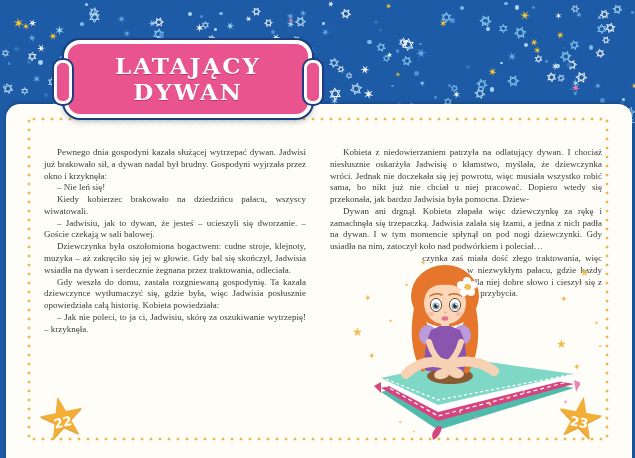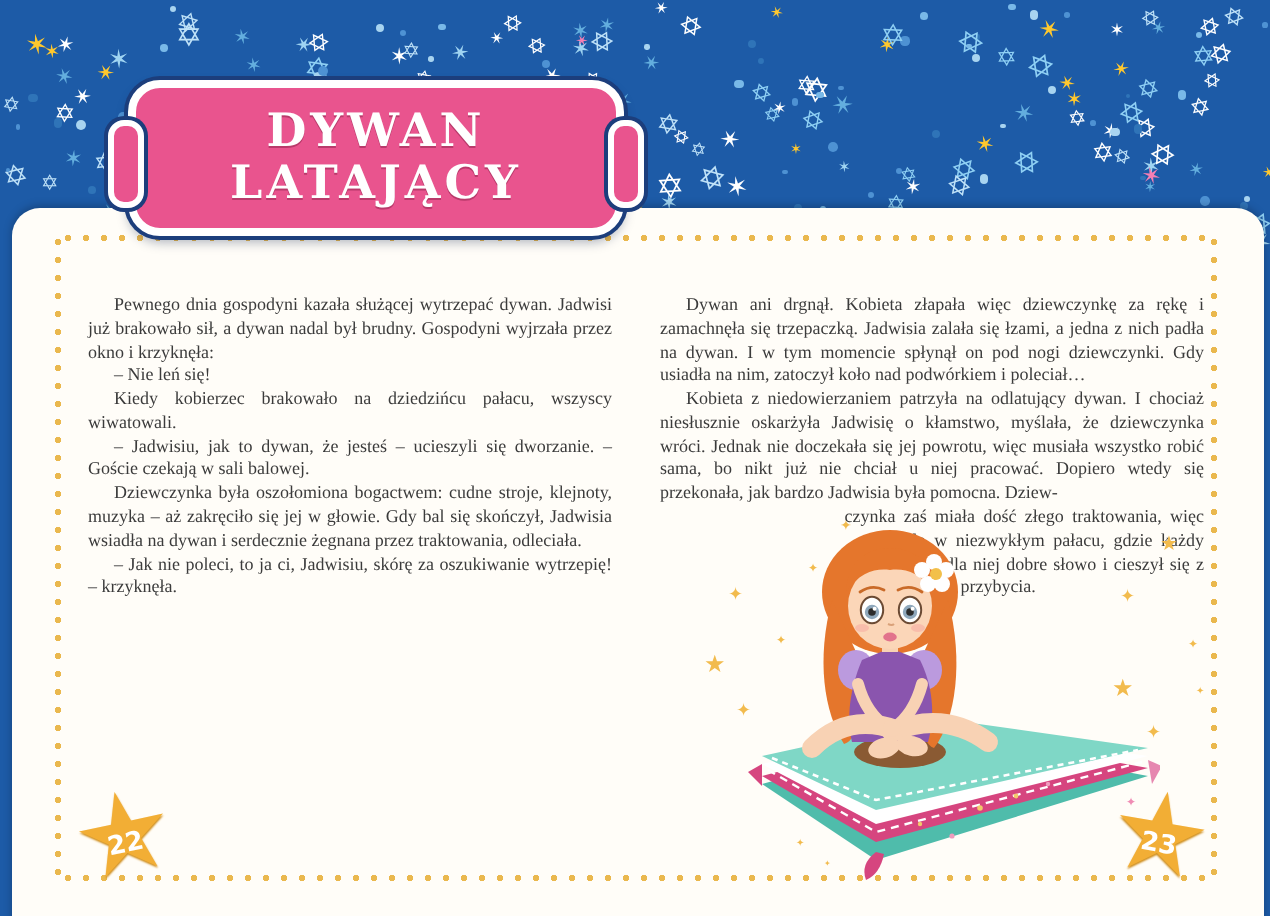--- a/index.html
+++ b/index.html
@@ -299,39 +299,40 @@
     </div>
 
   <div class="page"></div>
 
   <div id="dots-top" class="dots-h"></div>
   <div id="dots-bottom" class="dots-h"></div>
   <div id="dots-left" class="dots-v"></div>
   <div id="dots-right" class="dots-v"></div>
 
   <div class="banner">
+    <div class="t">LATAJĄCY</div>
     <div class="t">DYWAN</div>
-    <div class="t">LATAJĄCY</div>
   </div>
 
   <div id="col-left" class="col">
 
   <p class="para">Pewnego dnia gospodyni kazała służącej wytrzepać dywan. Jadwisi już brakowało sił, a dywan nadal był brudny. Gospodyni wyjrzała przez okno i krzyknęła:</p>
       <p class="para">– Nie leń się!</p>
       <p class="para">Kiedy kobierzec brakowało na dziedzińcu pałacu, wszyscy wiwatowali.</p>
       <p class="para">– Jadwisiu, jak to dywan, że jesteś – ucieszyli się dworzanie. – Goście czekają w sali balowej.</p>
       <p class="para">Dziewczynka była oszołomiona bogactwem: cudne stroje, klejnoty, muzyka – aż zakręciło się jej w głowie. Gdy bal się skończył, Jadwisia wsiadła na dywan i serdecznie żegnana przez traktowania, odleciała.</p>
+      <p class="para">Gdy weszła do domu, zastała rozgniewaną gospodynię. Ta kazała dziewczynce wytłumaczyć się, gdzie była, więc Jadwisia posłusznie opowiedziała całą historię. Kobieta powiedziała:</p>
       <p class="para">– Jak nie poleci, to ja ci, Jadwisiu, skórę za oszukiwanie wytrzepię! – krzyknęła.</p>
     </div>
 
   <div id="col-right" class="col">
     <div>
 
-    <p class="para">Dywan ani drgnął. Kobieta złapała więc dziewczynkę za rękę i zamachnęła się trzepaczką. Jadwisia zalała się łzami, a jedna z nich padła na dywan. I w tym momencie spłynął on pod nogi dziewczynki. Gdy usiadła na nim, zatoczył koło nad podwórkiem i poleciał…</p>
-        <p class="para">Kobieta z niedowierzaniem patrzyła na odlatujący dywan. I chociaż niesłusznie oskarżyła Jadwisię o kłamstwo, myślała, że dziewczynka wróci. Jednak nie doczekała się jej powrotu, więc musiała wszystko robić sama, bo nikt już nie chciał u niej pracować. Dopiero wtedy się przekonała, jak bardzo Jadwisia była pomocna. Dziew-</p>
+    <p class="para">Kobieta z niedowierzaniem patrzyła na odlatujący dywan. I chociaż niesłusznie oskarżyła Jadwisię o kłamstwo, myślała, że dziewczynka wróci. Jednak nie doczekała się jej powrotu, więc musiała wszystko robić sama, bo nikt już nie chciał u niej pracować. Dopiero wtedy się przekonała, jak bardzo Jadwisia była pomocna. Dziew-</p>
+        <p class="para">Dywan ani drgnął. Kobieta złapała więc dziewczynkę za rękę i zamachnęła się trzepaczką. Jadwisia zalała się łzami, a jedna z nich padła na dywan. I w tym momencie spłynął on pod nogi dziewczynki. Gdy usiadła na nim, zatoczył koło nad podwórkiem i poleciał…</p>
       </div>
     <p class="para no-indent">
       <span class="wrap-spacer"></span>
       <span>czynka zaś miała dość złego traktowania, więc została w niezwykłym pałacu, gdzie każdy miał dla niej dobre słowo i cieszył się z jej przybycia.</span>
     </p>
   </div>
 
   <div id="illustration">
     <svg width="208" height="186" viewBox="0 0 208 186" xmlns="http://www.w3.org/2000/svg">
 

